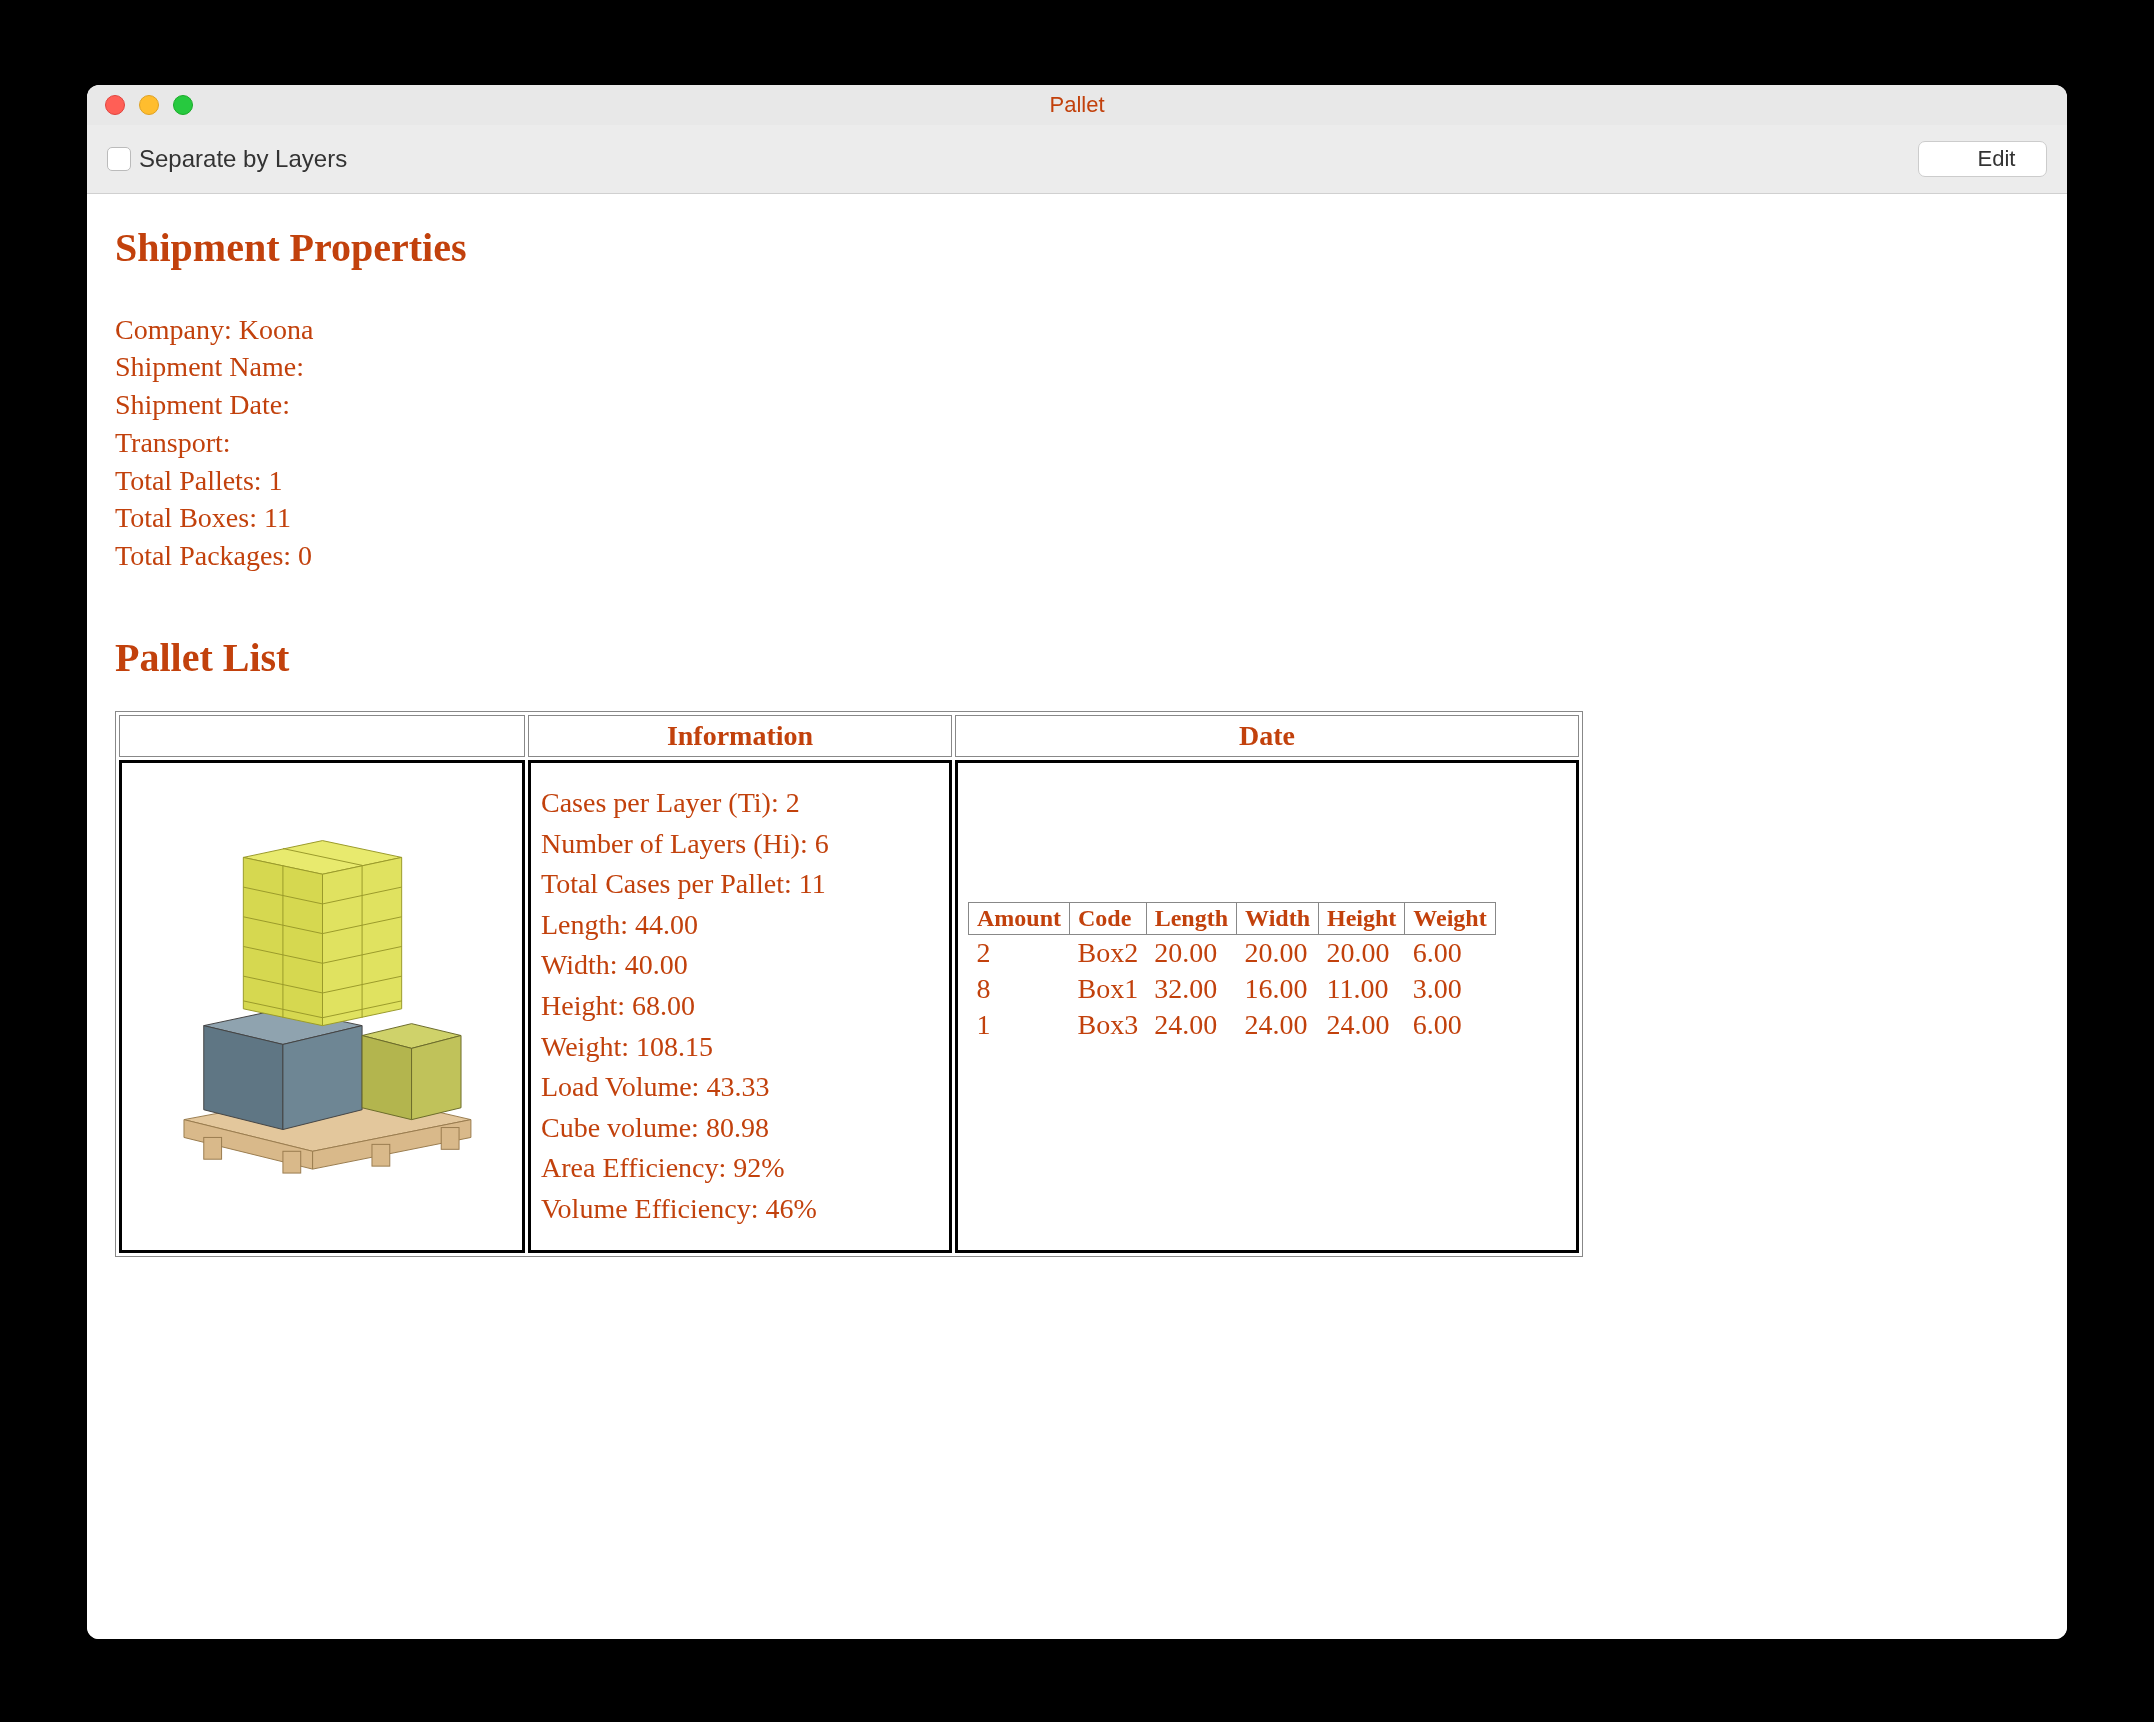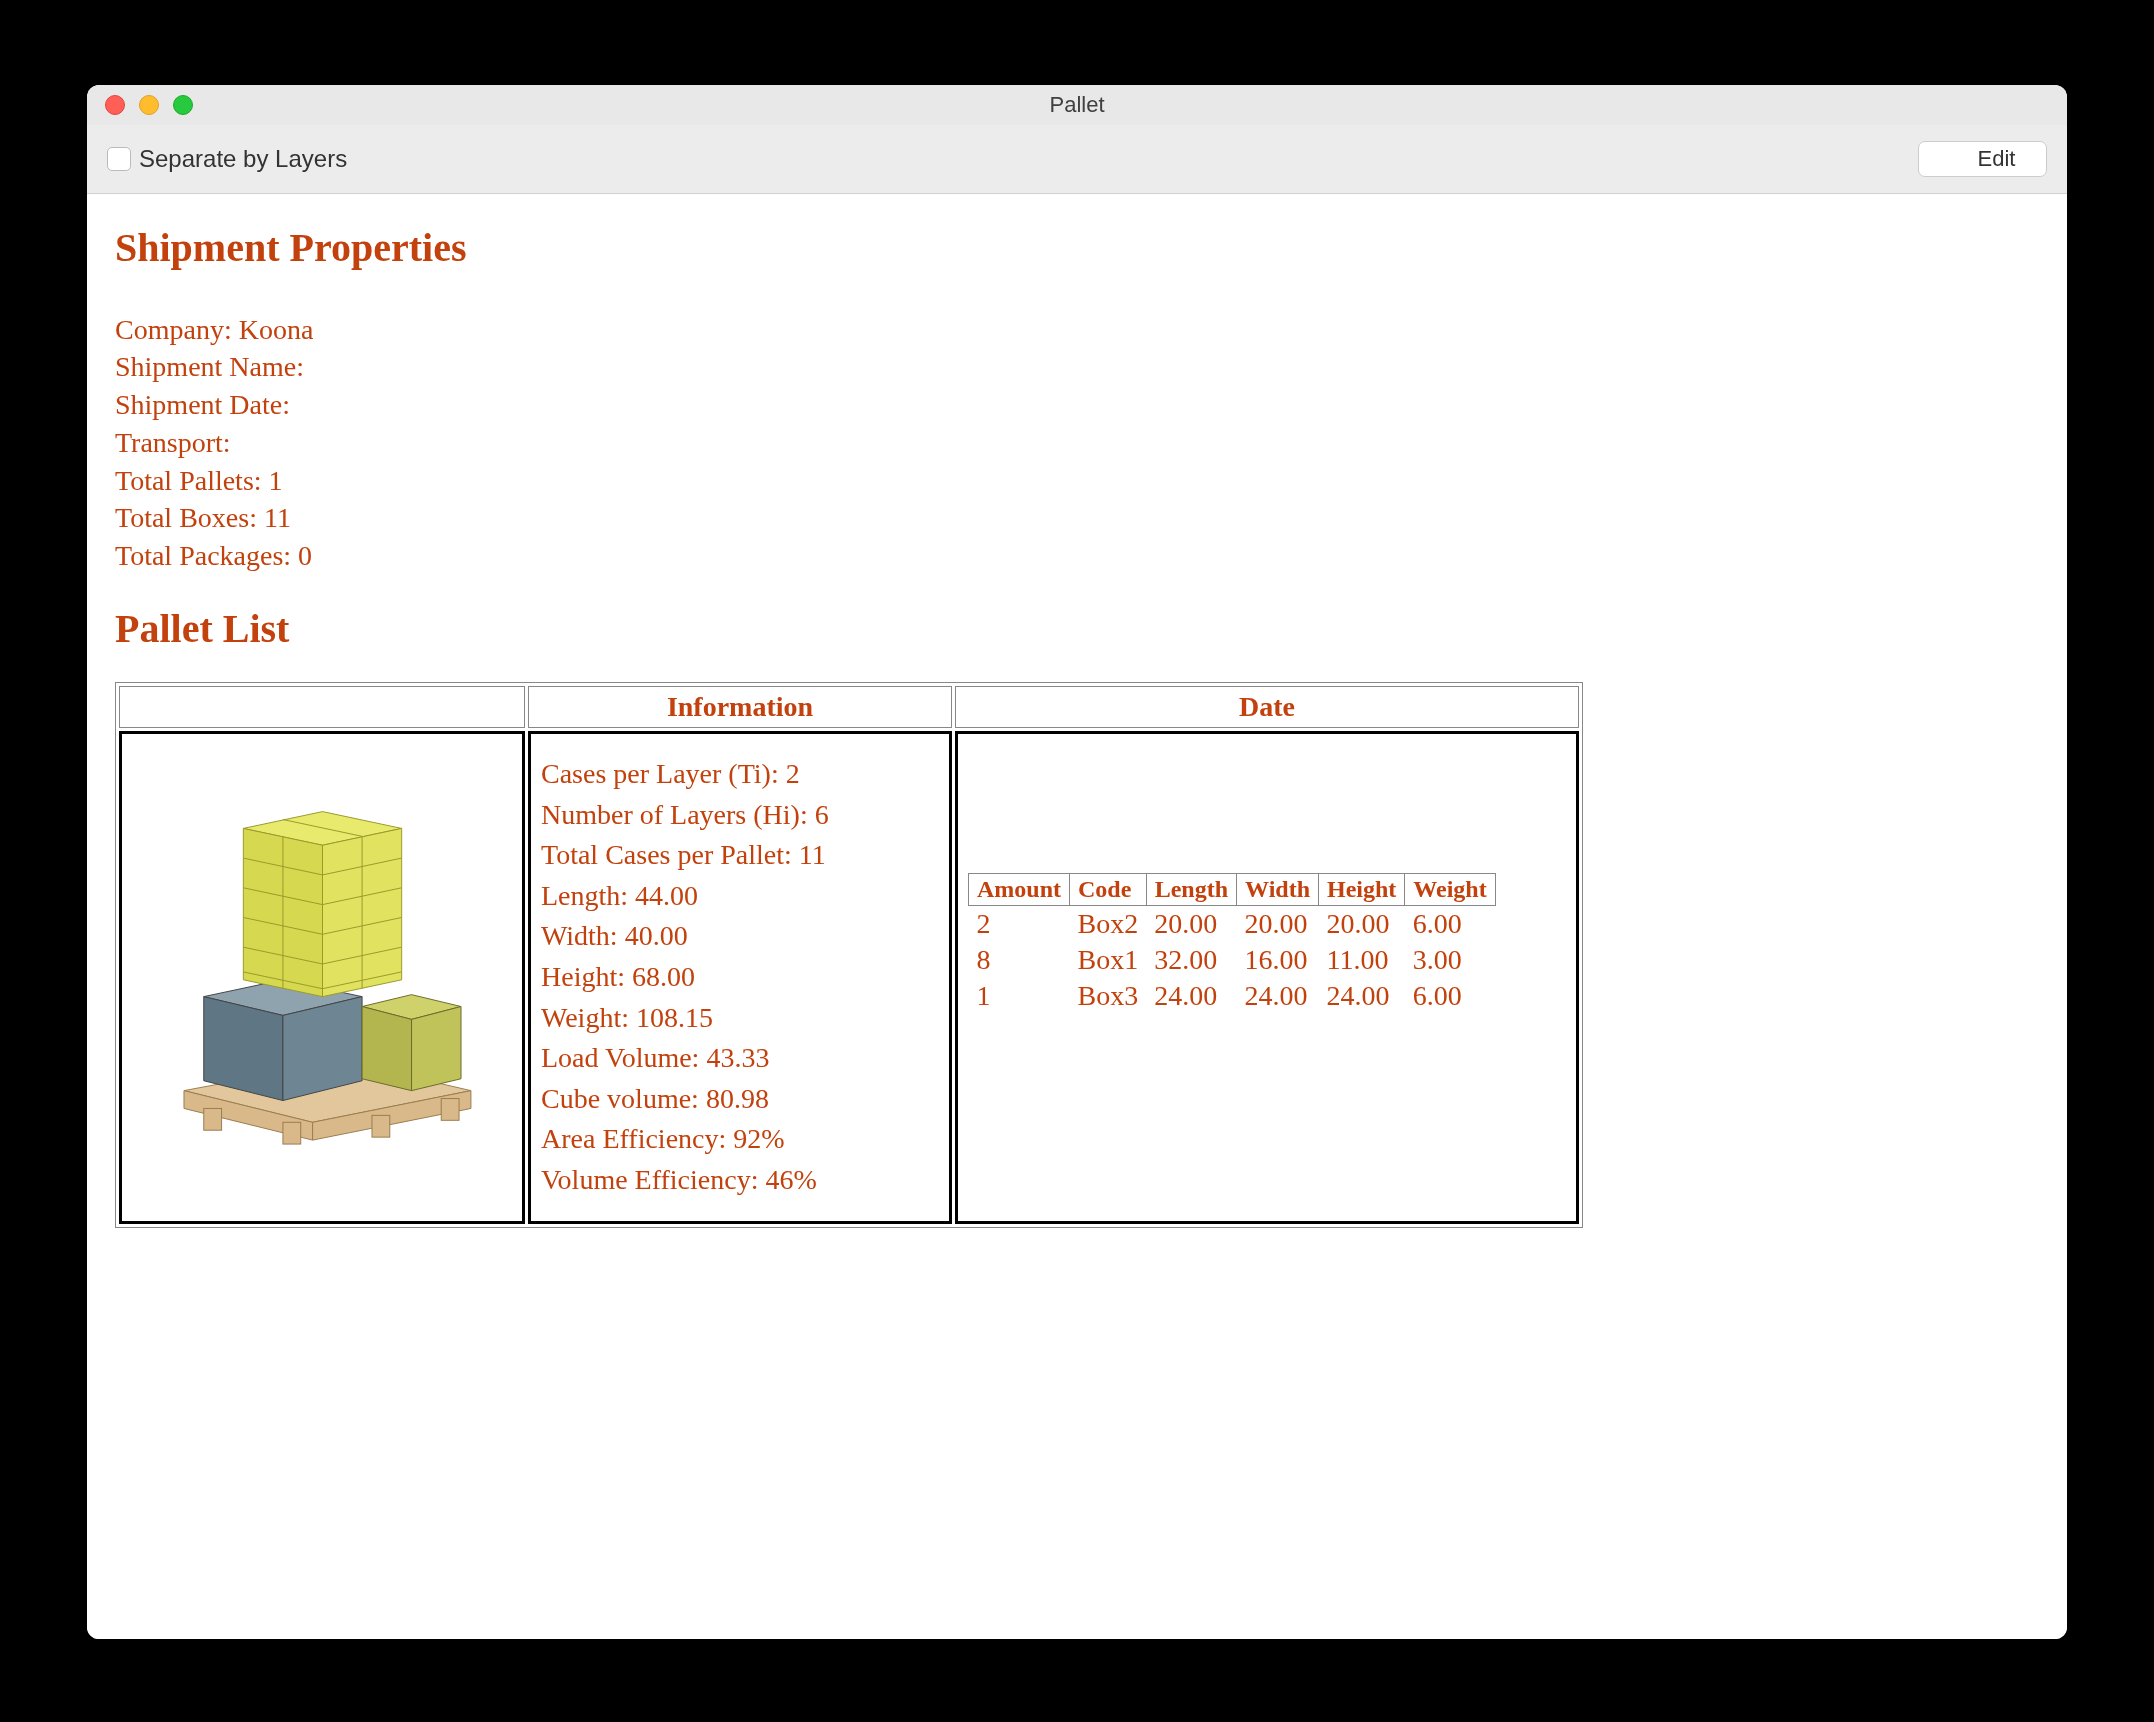--- a/index.html
+++ b/index.html
@@ -46,21 +46,21 @@
       border-radius: 50%;
     }
     .tl-red { background: #ff5f56; border: 1px solid #e0443e; }
     .tl-yellow { background: #ffbd2e; border: 1px solid #dea123; }
     .tl-green { background: #27c93f; border: 1px solid #1aab29; }
     .title-text {
       position: absolute;
       left: 50%;
       transform: translateX(-50%);
       font-size: 22px;
-      color: #404040;
+      color: #c2410c;
     }
     .toolbar {
       height: 69px;
       background: #ececec;
       border-bottom: 1px solid #d0d0d0;
       display: flex;
       align-items: center;
       justify-content: space-between;
       padding: 0 20px;
     }
@@ -101,21 +101,21 @@
       font-family: "Times New Roman", Times, serif;
       color: #c2410c;
       overflow: auto;
     }
     .content h2 {
       font-size: 40px;
       font-weight: bold;
       margin-bottom: 40px;
     }
     .content h2.second {
-      margin-top: 30px;
+      margin-top: 59px;
       margin-bottom: 30px;
     }
     .props-list {
       font-size: 28px;
       line-height: 1.35;
     }
     .outer-table {
       border-collapse: separate;
       border-spacing: 3px;
       border: 1px solid #888;

